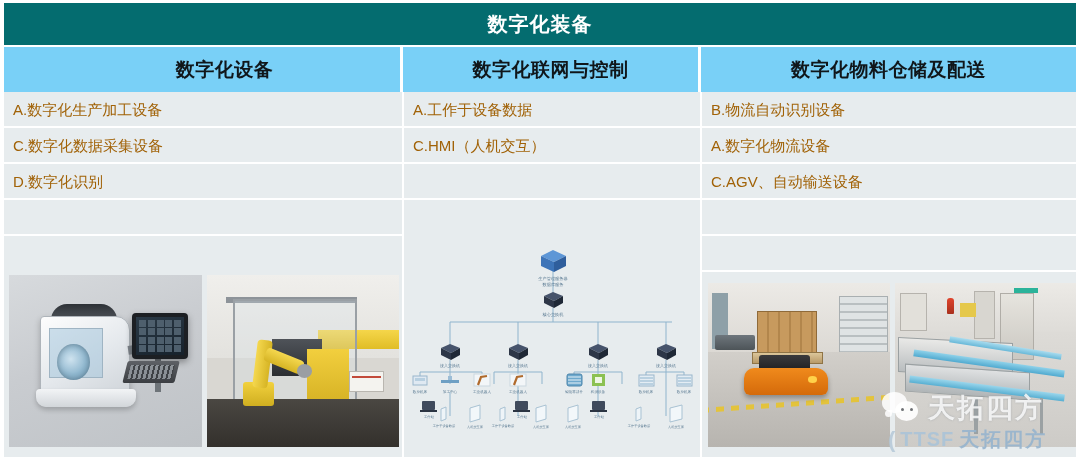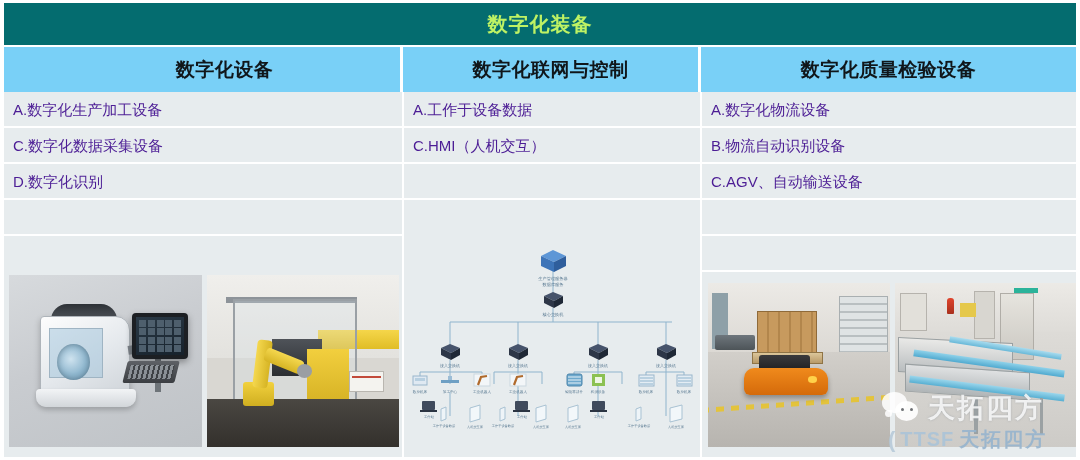--- a/index.html
+++ b/index.html
@@ -27,21 +27,21 @@
     left: 4px;
     top: 3px;
     width: 1072px;
     height: 42px;
     background: #046c6f;
     display: flex;
     align-items: center;
     justify-content: center;
   }
   .title-bar .title-text {
-    color: #bef264;
+    color: #ffffff;
     font-size: 20px;
     font-weight: bold;
     letter-spacing: 1px;
   }
 
   
   .header-row {
     position: absolute;
     left: 4px;
     top: 47px;
@@ -91,21 +91,21 @@
   .bullets {
     padding: 0;
     margin: 0;
     list-style: none;
   }
   .bullet {
     height: 36px;
     line-height: 36px;
     padding-left: 9px;
     font-size: 15px;
-    color: #4c1d95;
+    color: #a16207;
     border-bottom: 2px solid #ffffff;
     box-sizing: border-box;
     white-space: nowrap;
   }
   .bullet.blank { color: transparent; }
 
   
   .img-strip {
     position: absolute;
     display: flex;
@@ -440,21 +440,21 @@
   <div class="header-row">
     <div class="header-cell hc-1">
       <span class="hdr-text">数字化设备</span>
     </div>
     <div class="hc-gap"></div>
     <div class="header-cell hc-2">
       <span class="hdr-text">数字化联网与控制</span>
     </div>
     <div class="hc-gap"></div>
     <div class="header-cell hc-3">
-      <span class="hdr-text">数字化质量检验设备</span>
+      <span class="hdr-text">数字化物料仓储及配送</span>
     </div>
   </div>
 
   <div class="body-row">
 
     <div class="col col-1">
       <ul class="bullets">
         <li class="bullet">A.数字化生产加工设备</li>
         <li class="bullet">C.数字化数据采集设备</li>
         <li class="bullet">D.数字化识别</li>
@@ -712,22 +712,22 @@
           <g>
             <polygon points="262,178 274,175 274,189 262,192" fill="#f2f7fa" stroke="#a9c2d3"></polygon>
           </g>
           <text x="268" y="198" font-size="3.2" fill="#5a7a92" text-anchor="middle" font-family="'Liberation Sans',sans-serif">人机交互屏</text>
         </svg>
       </div>
     </div>
 
     <div class="col col-3">
       <ul class="bullets">
+        <li class="bullet">B.物流自动识别设备</li>
         <li class="bullet">A.数字化物流设备</li>
-        <li class="bullet">B.物流自动识别设备</li>
         <li class="bullet">C.AGV、自动输送设备</li>
         <li class="bullet blank">&nbsp;</li>
         <li class="bullet blank">&nbsp;</li>
       </ul>
 
       <div class="img-strip strip-3">
 
         <div class="photo agv">
           <div class="bg-wall"></div>
           <div class="bg-door"></div>

